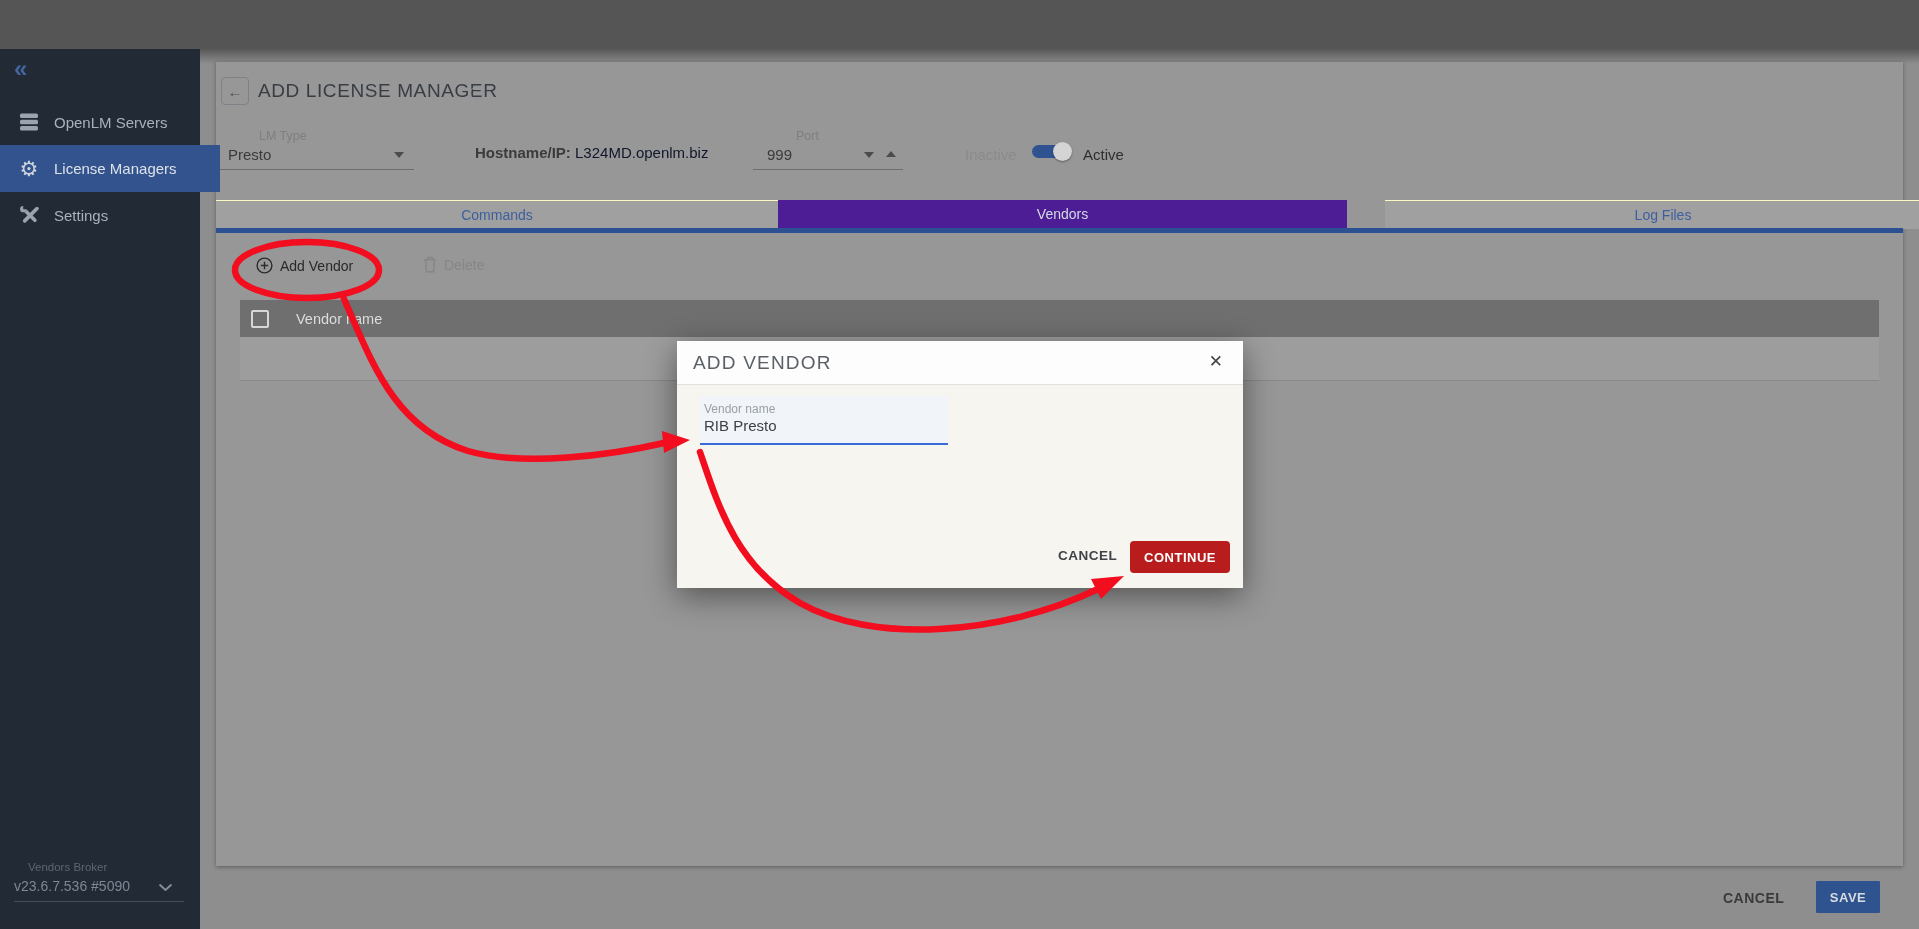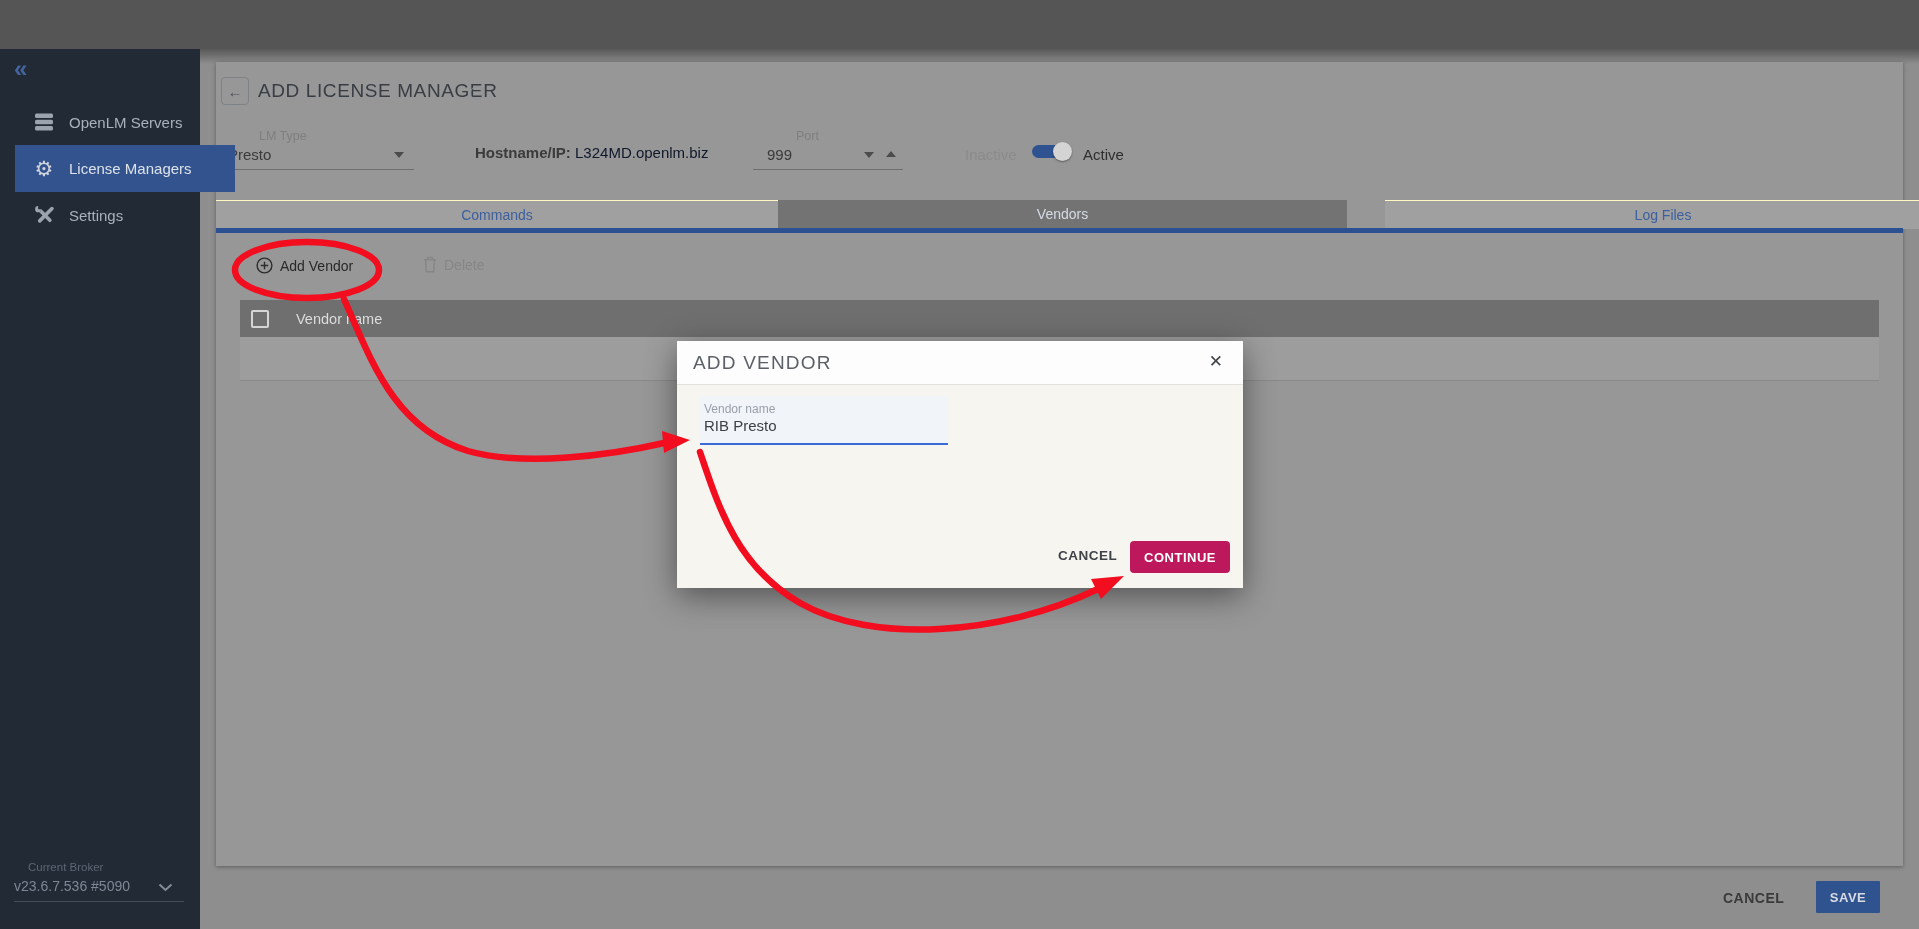--- a/index.html
+++ b/index.html
@@ -9,21 +9,21 @@
   .abs{position:absolute;}
 
   
   #topbar{left:0;top:0;width:1919px;height:49px;background:#15202b;display:flex;align-items:center;z-index:5;}
   #topbar .title{color:#eef1f4;font-size:17px;font-weight:bold;letter-spacing:.3px;margin-left:12px;}
   #logo{margin-left:16px;width:27px;height:23px;}
 
   
   #sidebar{left:0;top:49px;width:200px;height:880px;background:#222a35;z-index:4;}
   .collapse{color:#44659f;font-size:24px;font-weight:bold;left:14px;top:6px;position:absolute;cursor:pointer;}
-  .nav-item{position:absolute;left:15px;width:220px;height:46px;display:flex;align-items:center;color:#a9b1bc;font-size:15px;}
+  .nav-item{position:absolute;left:0;width:220px;height:46px;display:flex;align-items:center;color:#a9b1bc;font-size:15px;}
   .nav-item .ic{width:22px;margin-left:18px;margin-right:14px;display:flex;justify-content:center;color:#9ba3af;}
   .nav-item.active{background:#32538d;color:#dde2e9;}
   .nav-item.active .ic{color:#d0d5dd;}
   .gear-glyph{font-family:"DejaVu Sans",sans-serif;font-size:21px;line-height:20px;}
   #broker-label{left:28px;top:812px;font-size:11.5px;color:#5d6673;}
   #broker-value{left:14px;top:829px;font-size:14px;color:#7e8795;}
   #broker-underline{left:14px;top:852px;width:170px;height:1px;background:#454d59;}
 
   
   #content-bg{left:200px;top:49px;width:1719px;height:880px;background:#8e8e8e;}
@@ -42,21 +42,21 @@
   .tri-down{width:0;height:0;border-left:5px solid transparent;border-right:5px solid transparent;border-top:6px solid #4c4c4c;}
   .tri-up{width:0;height:0;border-left:5px solid transparent;border-right:5px solid transparent;border-bottom:6px solid #4c4c4c;}
 
   
   #toggle-track{left:816px;top:83px;width:36px;height:13px;border-radius:7px;background:#2f5291;cursor:pointer;}
   #toggle-knob{left:837px;top:80px;width:19px;height:19px;border-radius:50%;background:#d4d4d4;box-shadow:0 1px 2px rgba(0,0,0,.4);}
 
   
   .tab{position:absolute;top:138px;height:28px;line-height:28px;text-align:center;font-size:14px;color:#3c5f9f;
        background:#a0a0a0;border-top:1px solid #fef9c3;cursor:pointer;}
-  .tab.active{background:#737373;color:#d6dbe3;border-top:none;}
+  .tab.active{background:#4c1d95;color:#d6dbe3;border-top:none;}
   #tab-strip{left:0;top:166px;width:1687px;height:5px;background:#2b5192;}
 
   
   .toolbar-btn{position:absolute;display:flex;align-items:center;font-size:14px;cursor:pointer;}
   #add-vendor{left:40px;top:195px;color:#292929;}
   #delete-btn{left:207px;top:194px;color:#868686;}
   .toolbar-btn .ic{margin-right:7px;display:flex;}
 
   
   #table-head{left:24px;top:238px;width:1639px;height:37px;background:#6f6f6f;display:flex;align-items:center;}
@@ -72,21 +72,21 @@
   
   #modal{left:677px;top:341px;width:566px;height:247px;background:#f7f5f0;box-shadow:0 8px 30px rgba(0,0,0,.45);z-index:20;}
   #modal-header{position:absolute;left:0;top:0;width:566px;height:43px;background:#fdfdfd;border-bottom:1px solid #e3e1dd;}
   #modal-title{position:absolute;left:16px;top:11px;font-size:19px;color:#5b6066;letter-spacing:1.2px;}
   #modal-close{position:absolute;right:20px;top:10px;font-size:17px;color:#42464b;cursor:pointer;font-family:"DejaVu Sans",sans-serif;}
   #vendor-input-wrap{position:absolute;left:23px;top:55px;width:248px;height:47px;background:#f1f4f9;border-bottom:2.5px solid #3a6bd6;}
   #vendor-input-label{position:absolute;left:4px;top:6px;font-size:12px;color:#9aa0a8;}
   #vendor-input{position:absolute;left:4px;top:21px;width:238px;border:none;background:transparent;outline:none;
                 font-size:15px;color:#3c4145;font-family:"Liberation Sans","DejaVu Sans",sans-serif;padding:0;}
   #modal-cancel{position:absolute;left:381px;top:207px;font-size:13.5px;font-weight:600;letter-spacing:.5px;color:#3f4348;cursor:pointer;}
-  #modal-continue{position:absolute;left:453px;top:200px;width:100px;height:32px;background:#be185d;border-radius:4px;
+  #modal-continue{position:absolute;left:453px;top:200px;width:100px;height:32px;background:#b91c1c;border-radius:4px;
                   color:#fff;font-size:13px;font-weight:bold;letter-spacing:.5px;display:flex;align-items:center;justify-content:center;cursor:pointer;}
 
   
   #annotations{left:0;top:0;width:1919px;height:929px;z-index:30;pointer-events:none;}
 </style>
 </head>
 <body>
 
 <div id="app">
 
@@ -117,21 +117,21 @@
             <rect x="9.1" y="-1.5" width="3.6" height="21" rx="1.8" transform="rotate(45 10.5 10.5)"></rect>
             <rect x="9.1" y="-1.5" width="3.6" height="21" rx="1.8" transform="rotate(-45 10.5 10.5)"></rect>
             <circle cx="4.2" cy="4.2" r="3.1" fill="#222a35"></circle>
             <path d="M4.2 1.1 a3.1 3.1 0 1 0 3.1 3.1 l-3.1 0 z" fill="#9ba3af"></path>
           </g>
         </svg>
       </span>
       <span>Settings</span>
     </div>
 
-    <div class="abs" id="broker-label">Current Broker</div>
+    <div class="abs" id="broker-label">Vendors Broker</div>
     <div class="abs" id="broker-value">v23.6.7.536 #5090</div>
     <svg class="abs" style="left:158px;top:834px;" width="15" height="9" viewBox="0 0 15 9">
       <polyline points="1.5,1.5 7.5,7 13.5,1.5" fill="none" stroke="#848d9a" stroke-width="2"></polyline>
     </svg>
     <div class="abs" id="broker-underline"></div>
   </div>
 
   <div id="content-bg" class="abs"></div>
   <div id="top-shadow" class="abs"></div>
 

